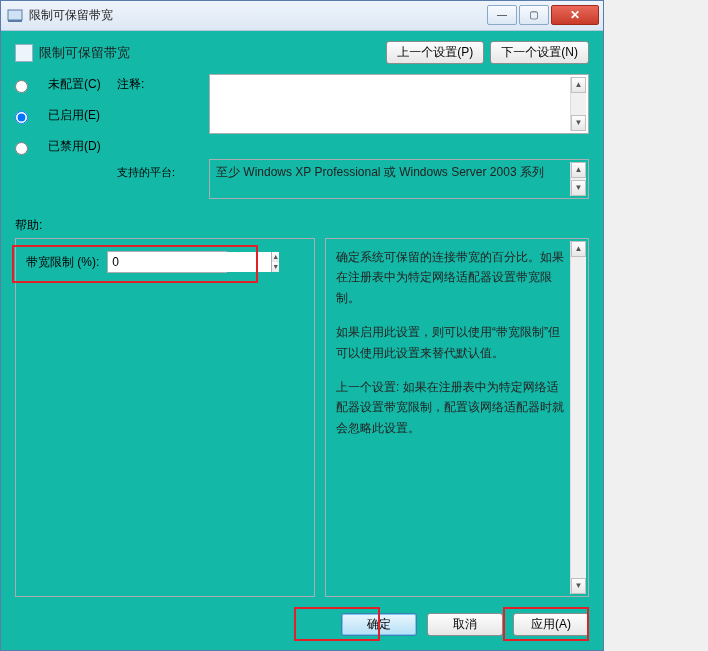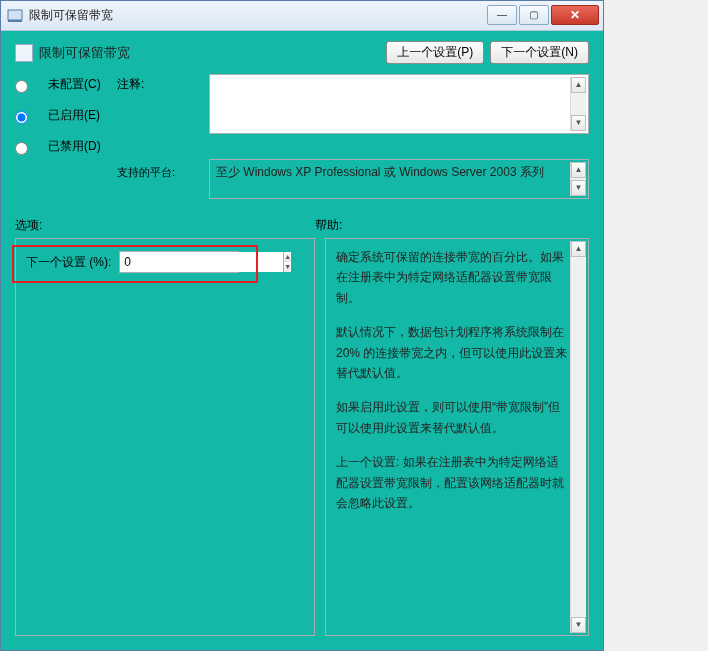--- a/index.html
+++ b/index.html
@@ -102,47 +102,52 @@
         <span>至少 Windows XP Professional 或 Windows Server 2003 系列</span>
         <div class="scrollbar-v">
           <div class="sb-arrow">▲</div>
           <div class="sb-track"></div>
           <div class="sb-arrow" style="position:absolute;bottom:0;left:0;right:0">▼</div>
         </div>
       </div>
     </div>
 
     <div class="section-labels">
-      <span class="left-lbl">选项:</span>
       <span>帮助:</span>
     </div>
 
     <div class="lower">
       <div class="options-panel">
         <div class="highlight-red" style="left:-4px; top:6px; width:246px; height:38px;"></div>
         <div class="opt-row">
-          <span>下一个设置 (%):</span>
+          <span>带宽限制 (%):</span>
           <div class="spin-wrap">
             <input type="text" value="0" style="">
             <div class="spin-btns">
               <div>▲</div>
               <div>▼</div>
             </div>
           </div>
         </div>
       </div>
 
       <div class="help-panel">
         <p>确定系统可保留的连接带宽的百分比。如果在注册表中为特定网络适配器设置带宽限制。</p>
-        <p>默认情况下，数据包计划程序将系统限制在 20% 的连接带宽之内，但可以使用此设置来替代默认值。</p>
         <p>如果启用此设置，则可以使用“带宽限制”但可以使用此设置来替代默认值。</p>
         <p>上一个设置: 如果在注册表中为特定网络适配器设置带宽限制，配置该网络适配器时就会忽略此设置。</p>
         <div class="scrollbar-v">
           <div class="sb-arrow">▲</div>
           <div class="sb-track"></div>
           <div class="sb-arrow" style="position:absolute;bottom:0;left:0;right:0">▼</div>
         </div>
       </div>
     </div>
 
+    <div class="footer">
+      <div class="highlight-red" style="right:209px; top:10px; width:86px; height:34px;"></div>
+      <div class="highlight-red" style="right:0px; top:10px; width:86px; height:34px;"></div>
+      <div class="btn primary" style="min-width:76px">确定</div>
+      <div class="btn" style="min-width:76px">取消</div>
+      <div class="btn" style="min-width:76px">应用(A)</div>
+    </div>
 
   </div>
 </div>
 
 </body></html>

